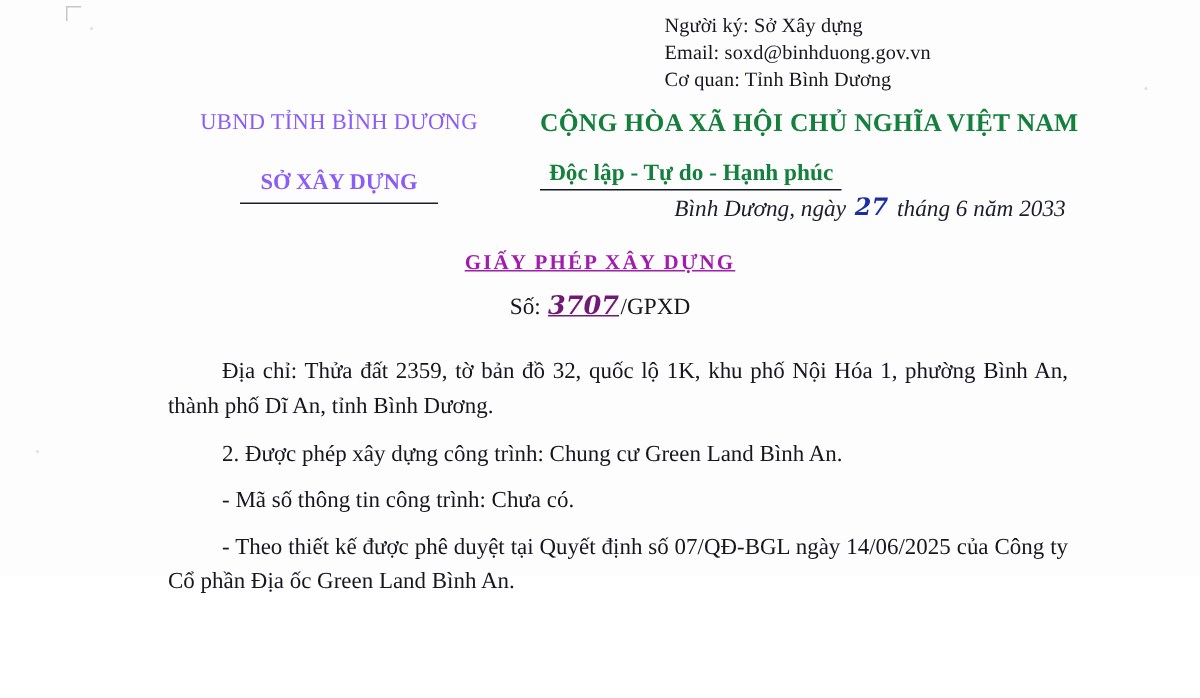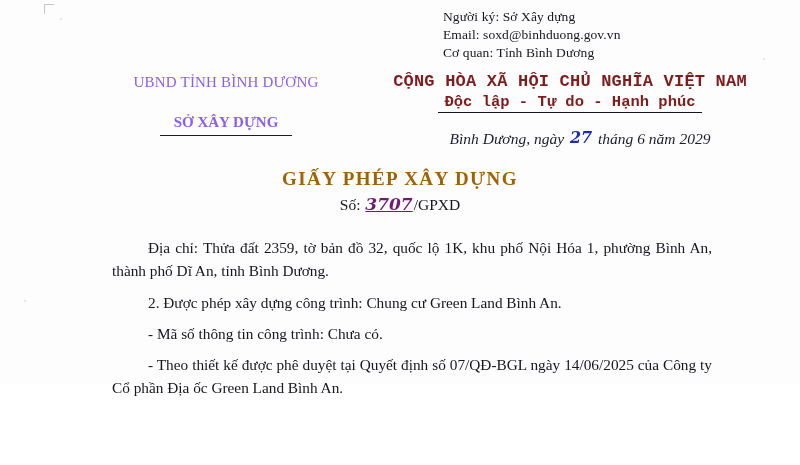--- a/index.html
+++ b/index.html
@@ -55,36 +55,35 @@
     padding: 0 14px 1px 14px;
     margin-top: 18px;
   }
 
   
   .national {
     position: absolute;
     left: 360px;
     top: 72px;
     width: 420px;
-    text-align: center;
-    color: #7f1d1d;
-    font-family: Liberation Mono, monospace;
+    text-align: left;
+    color: #15803d;
   }
   .national .title {
     font-size: 17px;
     font-weight: bold;
     letter-spacing: 0.2px;
   }
   .national .motto {
     font-size: 15.5px;
     font-weight: bold;
     display: inline-block;
     border-bottom: 1.3px solid #15161e;
     padding: 0 6px 1px 6px;
-    margin-top: 2px;
+    margin-top: 15px;
   }
 
   
   .dateline {
     position: absolute;
     left: 380px;
     top: 129px;
     width: 400px;
     text-align: center;
     font-style: italic;
@@ -103,24 +102,25 @@
     top: -1px;
   }
 
   
   .doc-title {
     position: absolute;
     left: 0;
     top: 168px;
     width: 800px;
     text-align: center;
-    font-size: 19px;
+    font-size: 14px;
     font-weight: bold;
     letter-spacing: 1.4px;
-    color: #a16207;
+    color: #a21caf;
+    text-decoration: underline;
   }
   .doc-number {
     position: absolute;
     left: 0;
     top: 194px;
     width: 800px;
     text-align: center;
     font-size: 15.5px;
     color: #14151d;
   }
@@ -195,21 +195,21 @@
     <div class="title">CỘNG HÒA XÃ HỘI CHỦ NGHĨA VIỆT NAM</div>
     <div><span class="motto">Độc lập - Tự do - Hạnh phúc</span></div>
   </div>
 
   <div class="dateline">
     <span>Bình Dương, ngày</span>
     <span class="handwrite">27</span>
     <span>tháng</span>
     <span>6</span>
     <span>năm</span>
-    <span>2029</span>
+    <span>2033</span>
   </div>
 
   <div class="doc-title">GIẤY PHÉP XÂY DỰNG</div>
   <div class="doc-number">
     <span>Số:</span>
     <span class="num">3707</span><span>/GPXD</span>
   </div>
 
   <div class="body">
     <p class="indent">Địa chỉ: Thửa đất 2359, tờ bản đồ 32, quốc lộ 1K, khu phố Nội Hóa 1, phường Bình An, thành phố Dĩ An, tỉnh Bình Dương.</p>

